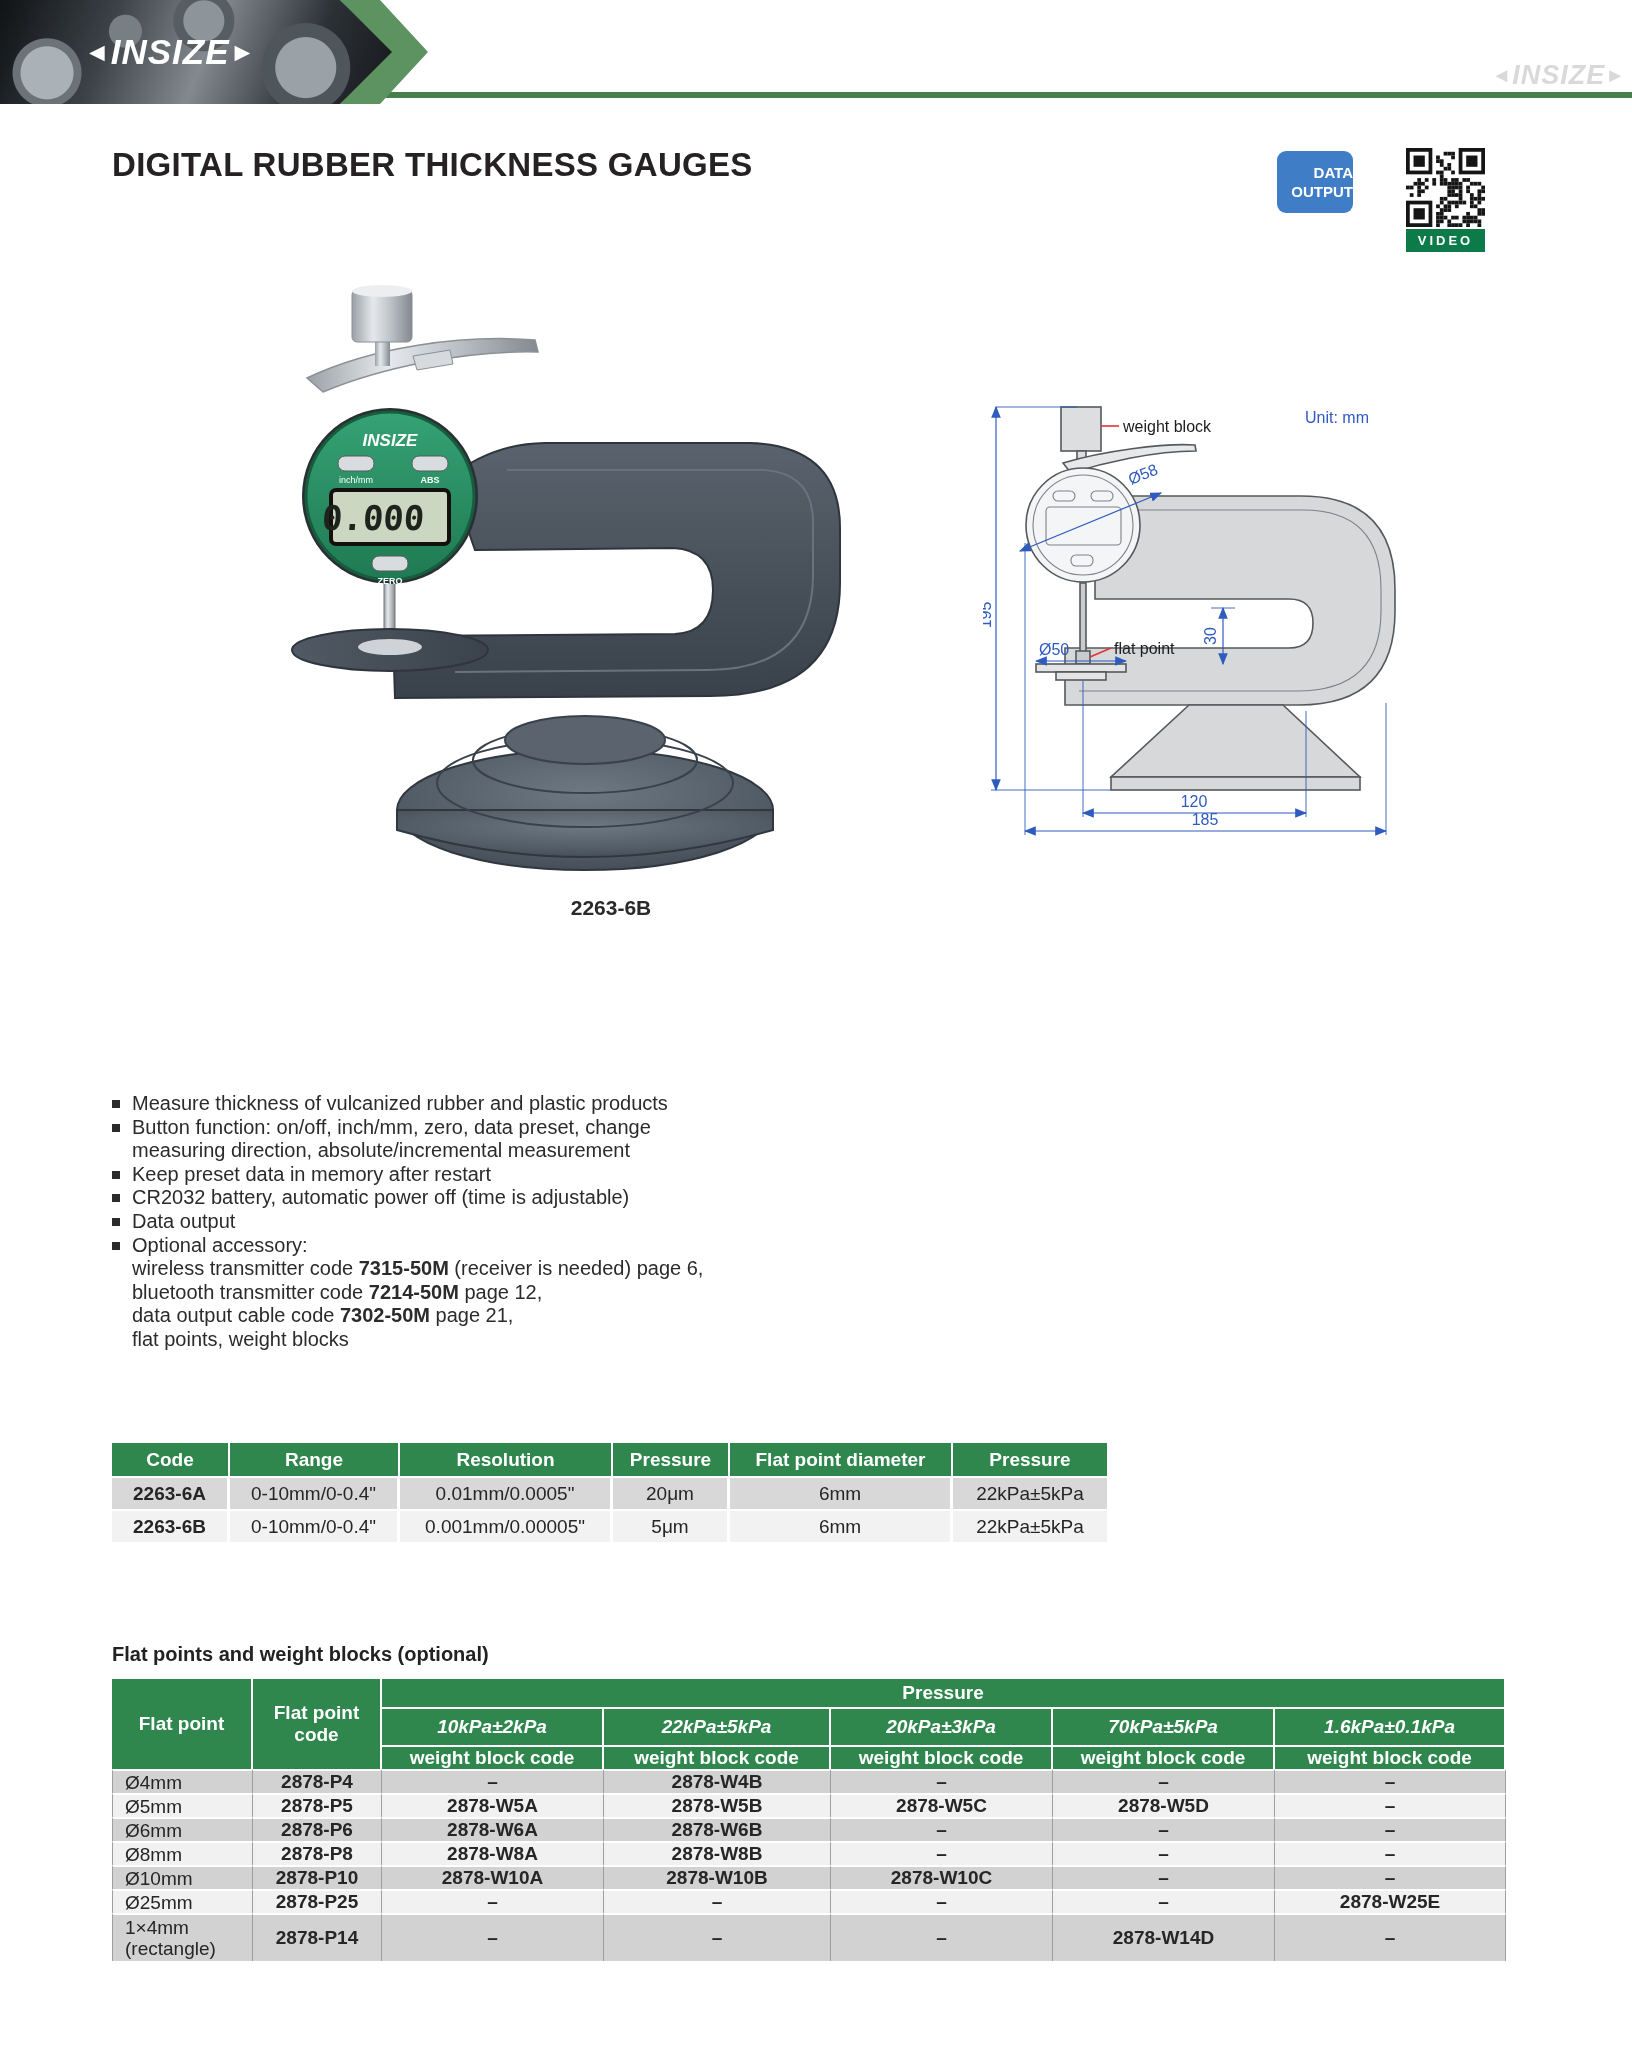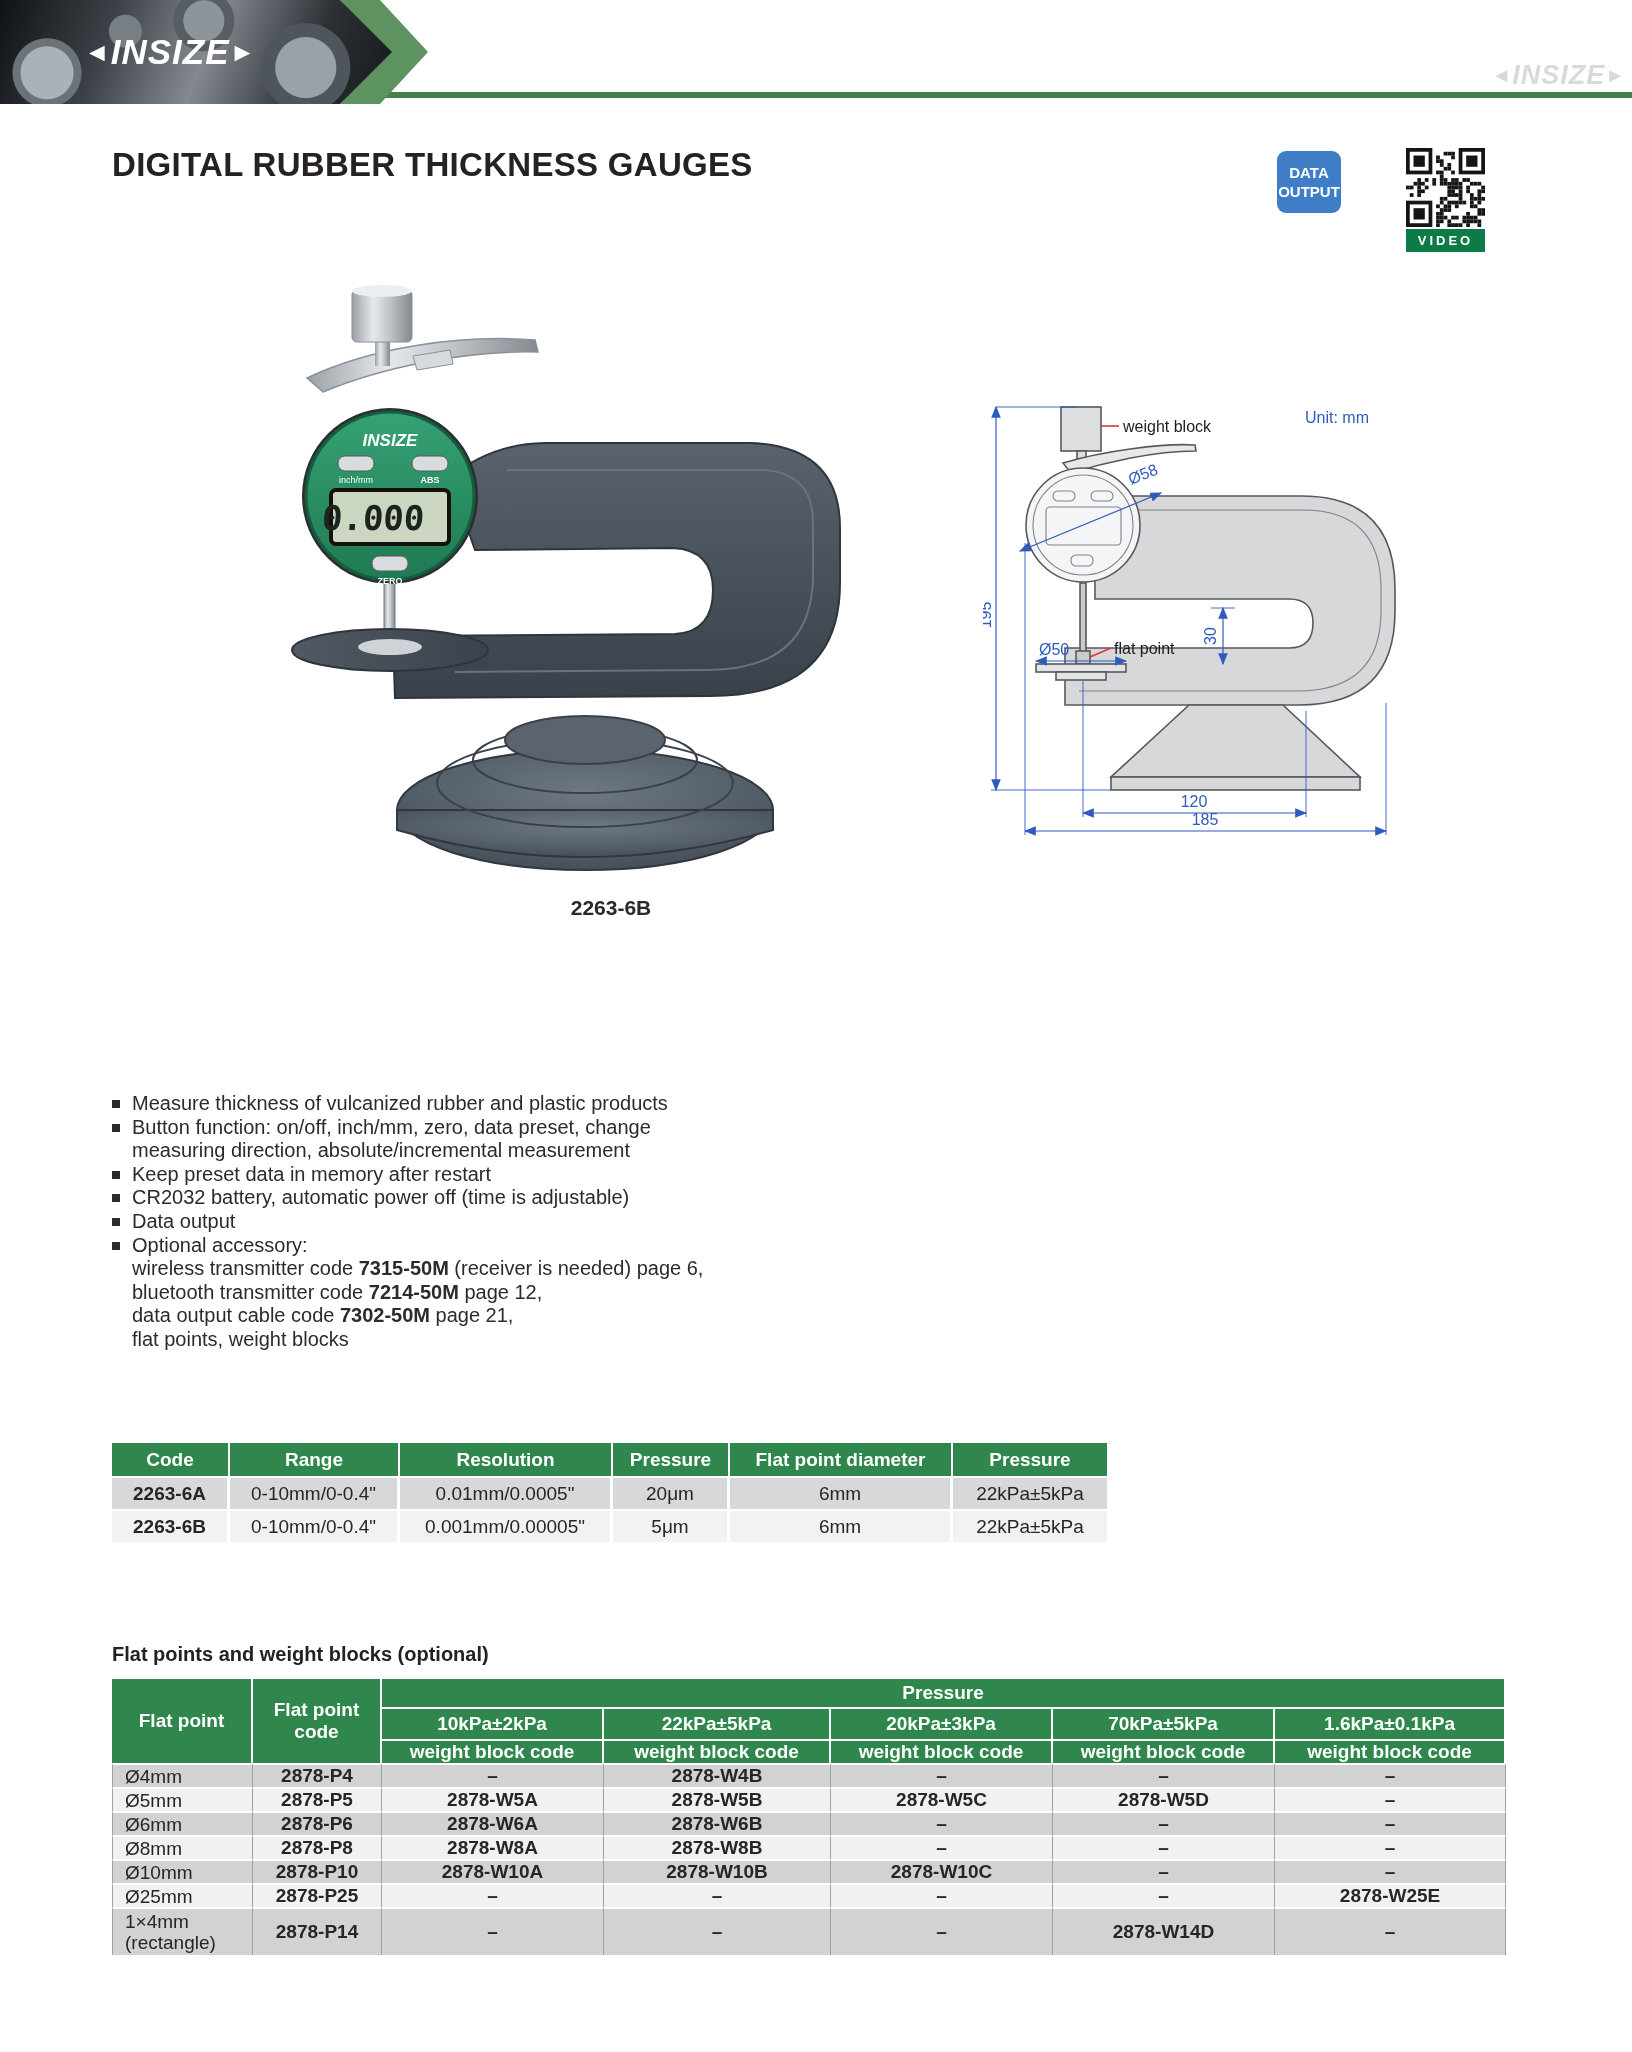--- a/index.html
+++ b/index.html
@@ -25,23 +25,23 @@
   }
   .brand-logo { position:absolute; left:84px; top:32px; z-index:4; color:#fff;
     font-style:italic; font-weight:bold; font-size:35px; letter-spacing:1px; white-space:nowrap; }
   .brand-logo .arr { font-size:26px; vertical-align:3px; }
   .watermark-logo { position:absolute; right:6px; top:60px; color:#d9d9d9;
     font-style:italic; font-weight:bold; font-size:27px; letter-spacing:1px; white-space:nowrap; }
   .watermark-logo .arr { font-size:20px; vertical-align:2px; }
 
   
   .page-title { position:absolute; left:112px; top:146px; font-size:33px; font-weight:bold; color:#262223; letter-spacing:0.3px; }
-  .data-output-badge { position:absolute; left:1277px; top:151px; width:64px; height:62px;
+  .data-output-badge { position:absolute; left:1277px; top:151px; width:76px; height:62px;
     background:#3f7dc7; border-radius:9px; color:#fff; font-weight:bold; font-size:15px; line-height:19px;
-    display:flex; flex-direction:column; align-items:center; justify-content:center; text-align:center; }
+    display:flex; flex-direction:column; align-items:flex-end; justify-content:center; text-align:center; }
   .qr-block { position:absolute; left:1406px; top:148px; width:79px; }
   .qr-block svg { display:block; background:#fff; }
   .video-bar { height:23px; background:#0d7b49; color:#fff; font-weight:bold; font-size:13px;
     letter-spacing:3px; text-align:center; line-height:23px; margin-top:2px; }
 
   
   .gauge-photo { position:absolute; left:245px; top:278px; width:600px; height:615px; }
   .product-caption { position:absolute; left:461px; top:896px; width:300px; text-align:center;
     font-size:21px; font-weight:bold; color:#2a2a2a; }
 
@@ -72,21 +72,21 @@
   .spec-table tr.even td { background:#d8d8d8; }
   .spec-table tr.odd td  { background:#f2f2f2; }
   .spec-table td.bold { font-weight:bold; }
 
   .optional-heading { position:absolute; left:112px; top:1643px; font-size:20px; font-weight:bold; color:#222;text-align:right; }
   .optional-table-wrap { position:absolute; left:112px; top:1679px; }
   .optional-table { width:1394px; font-size:19px; color:#262626; }
   .optional-table th { background:#30874d; color:#fff; font-weight:bold; text-align:center;
     border-right:2px solid #fff; border-bottom:2px solid #fff; }
   .optional-table th.h1 { height:30px; }
-  .optional-table th.h2 { height:32px; }
+  .optional-table th.h2 { height:38px;font-style:italic; }
   .optional-table th.h3 { height:21px; border-bottom:none; }
   .optional-table th.span3 { border-bottom:none; }
   .optional-table th:last-child { border-right:2px solid #fff; }
   .optional-table td { text-align:center; height:20px; font-weight:bold;
     border-right:1px solid #9aa0a3; border-top:2px solid #fff; }
   .optional-table td.first { text-align:left; padding-left:12px; font-weight:normal;
     white-space:pre-line; border-left:1px solid #9aa0a3; line-height:21px; }
   .optional-table tr.even td { background:#d2d2d2; }
   .optional-table tr.odd td  { background:#f1f1f1; }
   .optional-table tr.tall td { height:48px; }

